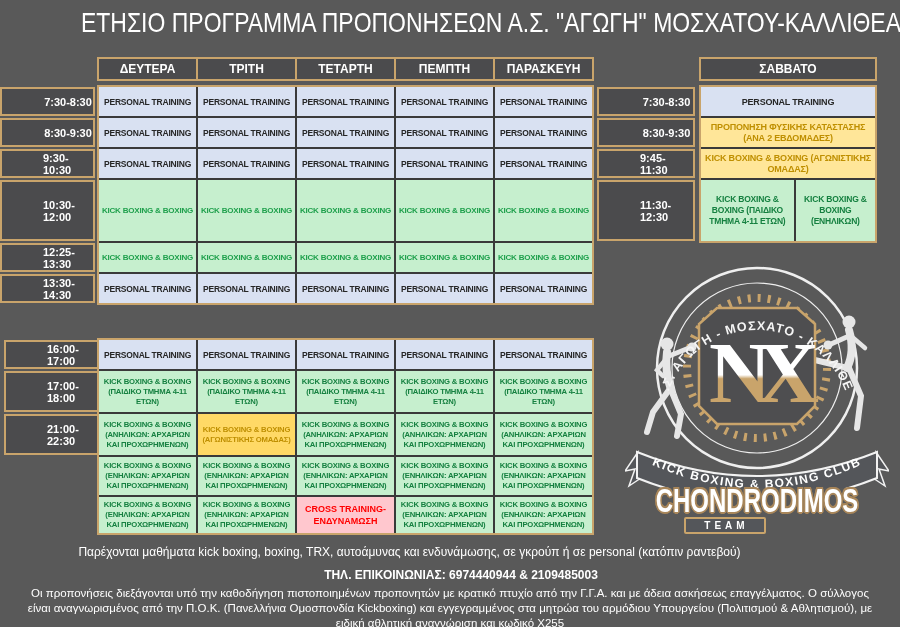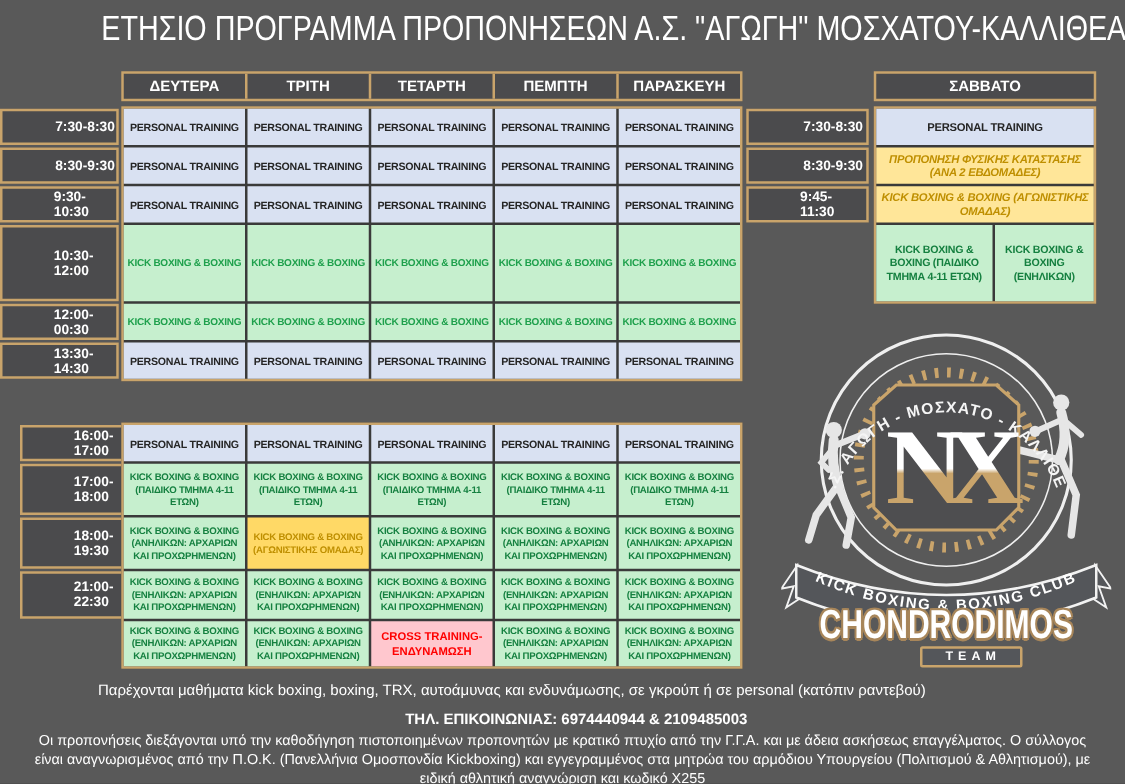--- a/index.html
+++ b/index.html
@@ -25,21 +25,21 @@
     color:#fff;font-weight:700;font-size:12px;border-left:2px solid var(--gold);
   }
   .hdr-cell:first-child{border-left:none;}
   .sat-hdr{
     left:699px;width:178px;align-items:center;justify-content:center;
     color:#fff;font-weight:700;font-size:12px;
   }
   
   .time-col{position:absolute;display:flex;flex-direction:column;gap:2px;}
   #morning-times{top:87px;left:0;width:95px;}
-  #evening-times{top:340px;left:16px;width:95px;}
+  #evening-times{top:340px;left:4px;width:95px;}
   #sat-times{top:87px;left:597px;width:98px;}
   .tcell{
     box-sizing:border-box;height:29px;border:2px solid var(--gold);
     background:var(--header-bg,#4C4C4C);color:#fff;font-weight:700;font-size:11px;
     display:flex;align-items:center;justify-content:center;flex:none;padding-left:41px;
   }
   
   .cblock{
     position:absolute;display:flex;flex-direction:column;gap:2px;
     box-sizing:border-box;border:2px solid var(--gold);background:#3A3A3A;
@@ -61,35 +61,35 @@
   .personal{background:var(--personal-bg,#D9E1F2);color:var(--personal-text,#262626);
     font-size:8.5px;letter-spacing:-0.2px;white-space:nowrap;}
   .kick{background:var(--kick-bg,#C6EFCE);color:var(--kick-text,#1EA04C);
     font-size:8px;letter-spacing:-0.2px;white-space:nowrap;}
   .kick-detail{background:var(--kick-bg,#C6EFCE);color:var(--kick-detail-text,#158040);
     font-size:7.7px;line-height:10px;letter-spacing:-0.2px;}
   .team{background:var(--team-bg,#FFD966);color:var(--team-text,#BF8F00);
     font-size:7.7px;line-height:10px;letter-spacing:-0.2px;}
   .cross{background:var(--cross-bg,#FFC7CE);color:var(--cross-text,#FF0000);
     font-size:9px;line-height:12px;}
-  #sat-block .team{background:var(--sat-team-bg,#FFE699);font-size:9px;line-height:11px;font-style:italic;}
+  #sat-block .team{background:var(--sat-team-bg,#FFE699);font-size:9px;line-height:11px;}
   #sat-block .personal{font-size:9px;}
   #sat-block .kick-detail{font-size:8.5px;line-height:11px;}
   #sat-block .crow:nth-child(4) .ccell:first-child{flex:1.18;}
   
   .logo{position:absolute;left:625px;top:256px;width:264px;height:232px;}
   .chon{
     position:absolute;left:627px;top:484px;width:260px;text-align:center;
     color:#fff;font-weight:700;font-size:30px;white-space:nowrap;
     transform:scale(0.8,1.08);transform-origin:center;
     text-shadow:-2px 0 #A8865A,2px 0 #A8865A,0 -2px #A8865A,0 2px #A8865A,
       -1.5px -1.5px #A8865A,1.5px 1.5px #A8865A,-1.5px 1.5px #A8865A,1.5px -1.5px #A8865A;
   }
   .teambox{
-    position:absolute;left:736px;top:517px;width:82px;box-sizing:border-box;
+    position:absolute;left:684px;top:517px;width:82px;box-sizing:border-box;
     text-align:center;color:#fff;font-weight:700;font-size:10px;letter-spacing:4px;
     border:2px solid var(--gold);background:#54565A;padding:1px 0 1px 3px;border-radius:2px;
   }
   
   .note1{position:absolute;top:545px;left:0;width:819px;text-align:center;color:#fff;font-size:12px;}
   .phone{position:absolute;top:568px;left:0;width:900px;text-align:center;color:#fff;font-size:12px;font-weight:700;padding-left:11px;}
   .legal{position:absolute;top:586px;left:20px;width:860px;text-align:center;color:#fff;font-size:11.5px;line-height:15px;}
 </style>
 </head>
 <body>
@@ -106,21 +106,21 @@
     <div class="hdr-cell">ΤΕΤΑΡΤΗ</div>
     <div class="hdr-cell">ΠΕΜΠΤΗ</div>
     <div class="hdr-cell">ΠΑΡΑΣΚΕΥΗ</div>
   </div>
 
   <div class="time-col" id="morning-times">
       <div class="tcell">7:30-8:30</div>
       <div class="tcell">8:30-9:30</div>
       <div class="tcell">9:30-10:30</div>
       <div class="tcell">10:30-12:00</div>
-      <div class="tcell">12:00-00:30</div>
+      <div class="tcell">12:25-13:30</div>
       <div class="tcell">13:30-14:30</div>
     </div>
   <div class="cblock" id="morning-block">
       <div class="crow">
         <div class="ccell personal">PERSONAL TRAINING</div>
         <div class="ccell personal">PERSONAL TRAINING</div>
         <div class="ccell personal">PERSONAL TRAINING</div>
         <div class="ccell personal">PERSONAL TRAINING</div>
         <div class="ccell personal">PERSONAL TRAINING</div>
       </div>
@@ -157,21 +157,20 @@
         <div class="ccell personal">PERSONAL TRAINING</div>
         <div class="ccell personal">PERSONAL TRAINING</div>
         <div class="ccell personal">PERSONAL TRAINING</div>
         <div class="ccell personal">PERSONAL TRAINING</div>
       </div>
     </div>
 
   <div class="time-col" id="evening-times">
       <div class="tcell">16:00-17:00</div>
       <div class="tcell">17:00-18:00</div>
-      <div class="tcell">18:00-19:30</div>
       <div class="tcell">21:00-22:30</div>
     </div>
   <div class="cblock" id="evening-block">
       <div class="crow">
         <div class="ccell personal">PERSONAL TRAINING</div>
         <div class="ccell personal">PERSONAL TRAINING</div>
         <div class="ccell personal">PERSONAL TRAINING</div>
         <div class="ccell personal">PERSONAL TRAINING</div>
         <div class="ccell personal">PERSONAL TRAINING</div>
       </div>
@@ -202,20 +201,21 @@
         <div class="ccell cross">CROSS TRAINING-ΕΝΔΥΝΑΜΩΣΗ</div>
         <div class="ccell kick-detail">KICK BOXING &amp; BOXING (ΕΝΗΛΙΚΩΝ: ΑΡΧΑΡΙΩΝ ΚΑΙ ΠΡΟΧΩΡΗΜΕΝΩΝ)</div>
         <div class="ccell kick-detail">KICK BOXING &amp; BOXING (ΕΝΗΛΙΚΩΝ: ΑΡΧΑΡΙΩΝ ΚΑΙ ΠΡΟΧΩΡΗΜΕΝΩΝ)</div>
       </div>
     </div>
 
   <div class="time-col" id="sat-times">
       <div class="tcell">7:30-8:30</div>
       <div class="tcell">8:30-9:30</div>
       <div class="tcell">9:45-11:30</div>
+      <div class="tcell">11:30-12:30</div>
     </div>
   <div class="cblock" id="sat-block">
       <div class="crow">
         <div class="ccell personal">PERSONAL TRAINING</div>
       </div>
       <div class="crow">
         <div class="ccell team">ΠΡΟΠΟΝΗΣΗ ΦΥΣΙΚΗΣ ΚΑΤΑΣΤΑΣΗΣ (ΑΝΑ 2 ΕΒΔΟΜΑΔΕΣ)</div>
       </div>
       <div class="crow">
         <div class="ccell team">KICK BOXING &amp; BOXING (ΑΓΩΝΙΣΤΙΚΗΣ ΟΜΑΔΑΣ)</div>

